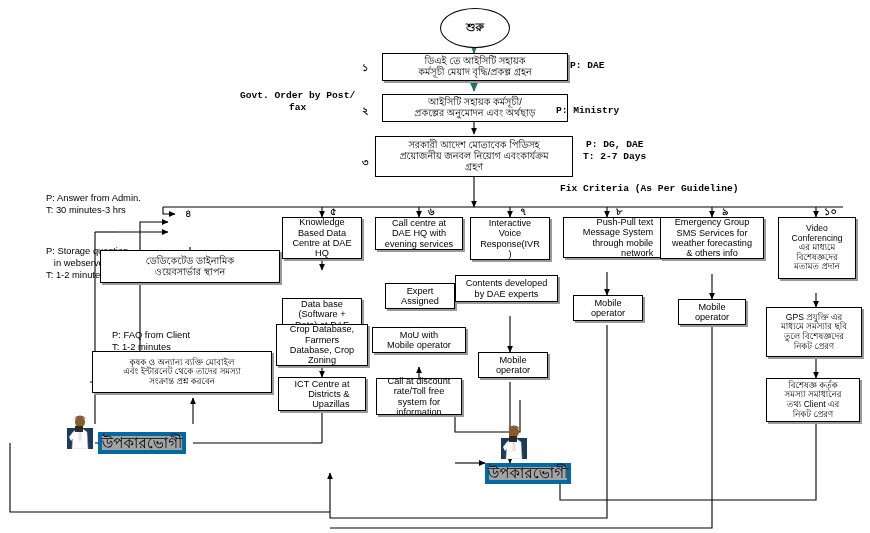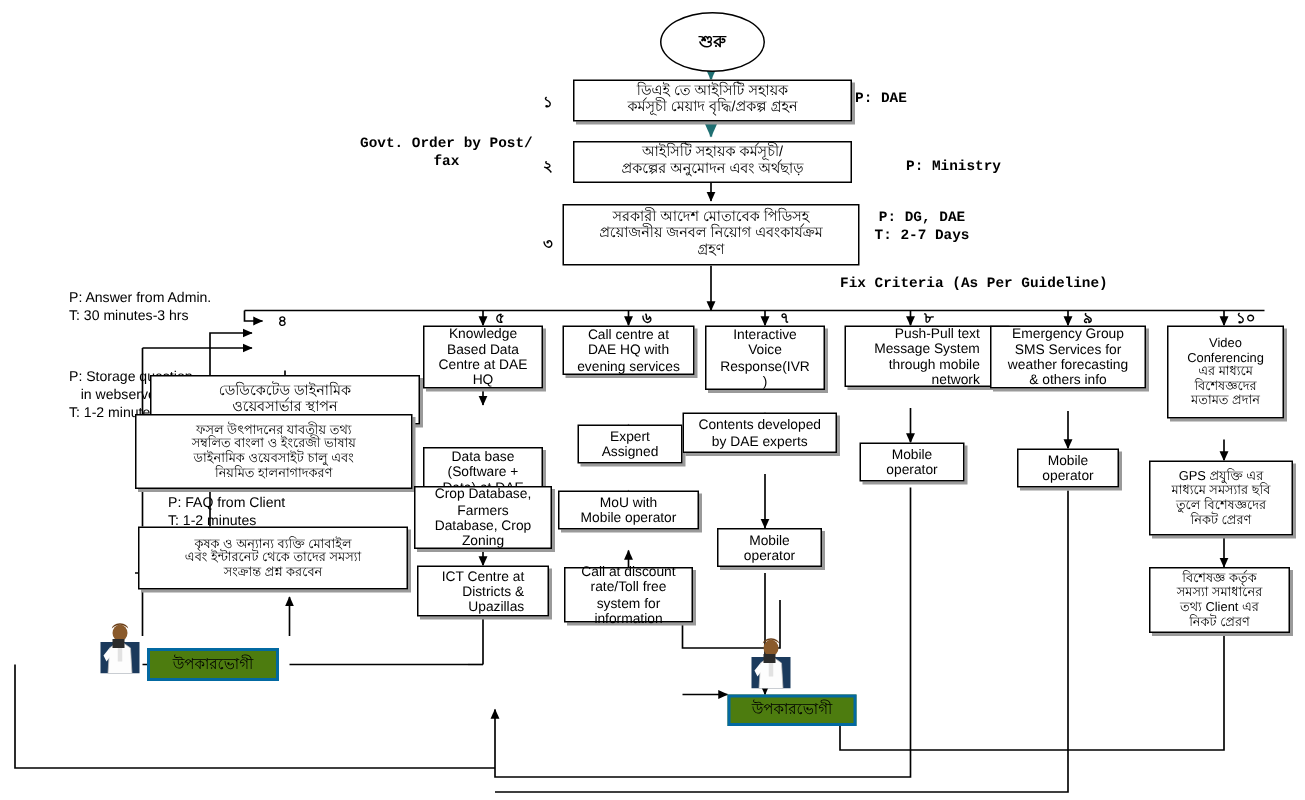--- a/index.html
+++ b/index.html
@@ -16,23 +16,23 @@
   .bn{font-size:9.6px;}
   .bn-sm{font-size:8.6px;}
   .ellipse{position:absolute;border:1.6px solid #000;border-radius:50%;
            background:#fff;display:flex;align-items:center;justify-content:center;
            font-size:11px;font-weight:bold;}
   .note{position:absolute;font-size:9.6px;font-weight:bold;line-height:1.25;
         white-space:pre;font-family:Liberation Mono, monospace;text-align:center;}
   .note-sans{position:absolute;font-size:9.4px;line-height:1.3;white-space:pre;}
   .num{position:absolute;font-size:10px;font-weight:bold;}
   .person{position:absolute;width:34px;height:34px;}
-  .beneficiary{position:absolute;box-sizing:border-box;border:2px solid #0369a1;
-       background:#4d7c0f;display:flex;align-items:center;justify-content:center;
-       font-size:10px;}
+  .beneficiary{position:absolute;box-sizing:border-box;border:4px solid #0369a1;
+       background:#a3a3a3;display:flex;align-items:center;justify-content:center;
+       font-size:15px;}
 </style>
 </head>
 <body>
 
 <div id="canvas">
 
   <svg id="svg-layer" viewBox="0 0 870 533">
     <defs>
       <marker id="ah" markerWidth="7" markerHeight="7" refX="5.6" refY="3" orient="auto">
         <path d="M0,0.3 L6,3 L0,5.7 z" fill="#000"></path>
@@ -113,21 +113,21 @@
   <div class="ellipse" style="left:440px;top:8px;width:68px;height:38px;">শুরু</div>
 
   <div class="num" style="left:362px;top:60px;">১</div>
   <div class="box sh bn" style="left:382px;top:53px;width:186px;height:28px;white-space:pre-line;">ডিএই তে আইসিটি সহায়ক
 কর্মসূচী মেয়াদ বৃদ্ধি/প্রকল্প গ্রহন</div>
   <div class="note" style="left:570px;top:60px;">P: DAE</div>
 
   <div class="num" style="left:362px;top:103px;">২</div>
   <div class="box bn" style="left:382px;top:94px;width:186px;height:28px;white-space:pre-line;">আইসিটি সহায়ক কর্মসূচী/
 প্রকল্পের অনুমোদন এবং অর্থছাড়</div>
-  <div class="note" style="left:556px;top:105px;margin-left:48px;">P: Ministry</div>
+  <div class="note" style="left:556px;top:105px;">P: Ministry</div>
   <div class="note" style="left:240px;top:90px;">Govt. Order by Post/
 fax</div>
 
   <div class="num" style="left:362px;top:155px;">৩</div>
   <div class="box bn" style="left:375px;top:136px;width:198px;height:41px;white-space:pre-line;">সরকারী আদেশ মোতাবেক পিডিসহ
 প্রয়োজনীয় জনবল নিয়োগ এবংকার্যক্রম
 গ্রহণ</div>
   <div class="note" style="left:583px;top:139px;">P: DG, DAE
 T: 2-7 Days</div>
   <div class="note" style="left:560px;top:183px;">Fix Criteria (As Per Guideline)</div>
@@ -144,24 +144,20 @@
   <div class="num" style="left:330px;top:204px;">৫</div>
   <div class="num" style="left:428px;top:204px;">৬</div>
   <div class="num" style="left:520px;top:204px;">৭</div>
   <div class="num" style="left:616px;top:204px;">৮</div>
   <div class="num" style="left:722px;top:204px;">৯</div>
   <div class="num" style="left:824px;top:204px;">১০</div>
 
   <div class="box sh bn" style="left:100px;top:214px;width:180px;height:33px;white-space:pre-line;margin-top:36px;">ডেডিকেটেড ডাইনামিক
 ওয়েবসার্ভার স্থাপন</div>
 
-  <div class="box sh bn-sm" style="left:90px;top:276px;width:185px;height:50px;white-space:pre-line;">ফসল উৎপাদনের যাবতীয় তথ্য
-সম্বলিত বাংলা ও ইংরেজী ভাষায়
-ডাইনামিক ওয়েবসাইট চালু এবং
-নিয়মিত হালনাগাদকরণ</div>
 
   <div class="box sh bn-sm" style="left:92px;top:351px;width:180px;height:42px;white-space:pre-line;">কৃষক ও অন্যান্য ব্যক্তি মোবাইল
 এবং ইন্টারনেট থেকে তাদের সমস্যা
 সংক্রান্ত প্রশ্ন করবেন</div>
 
   <div class="box sh en" style="left:282px;top:217px;width:80px;height:42px;white-space:pre-line;">Knowledge
 Based Data
 Centre at DAE
 HQ</div>
   <div class="box sh en" style="left:282px;top:270px;width:80px;height:43px;white-space:pre-line;margin-top:28px;">Data base

